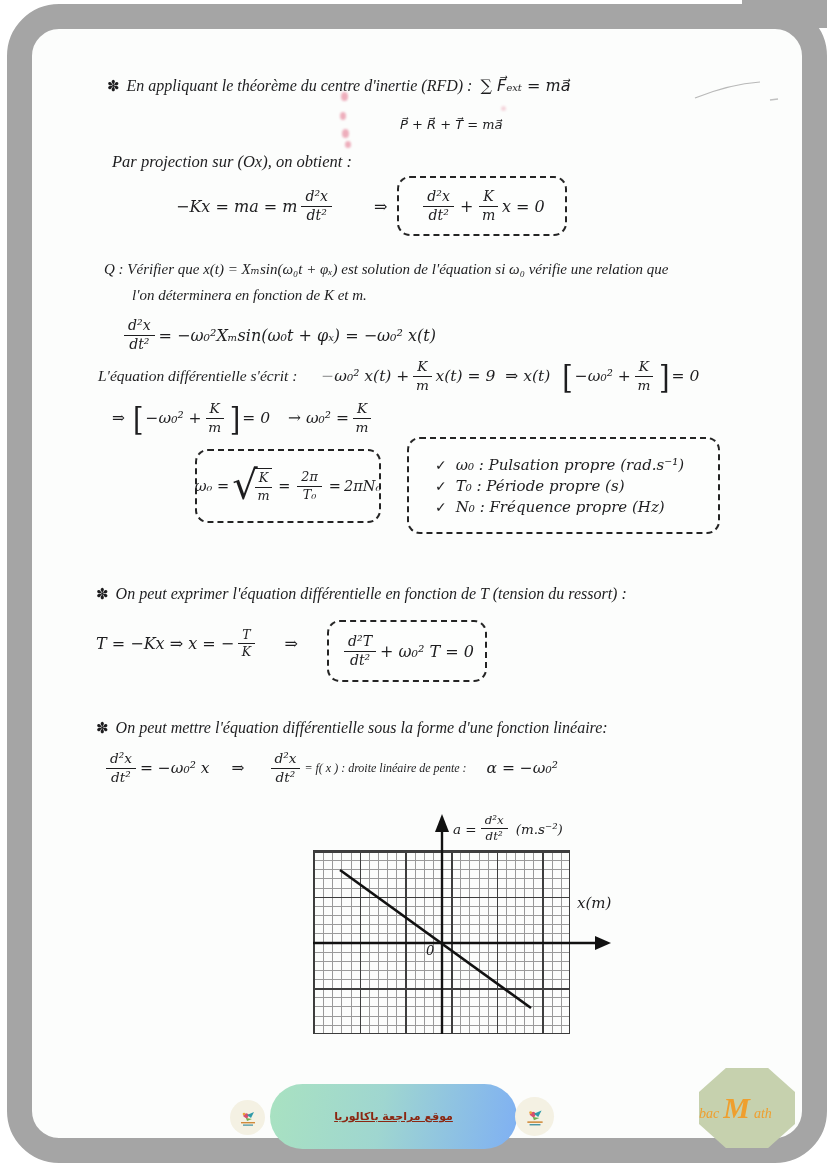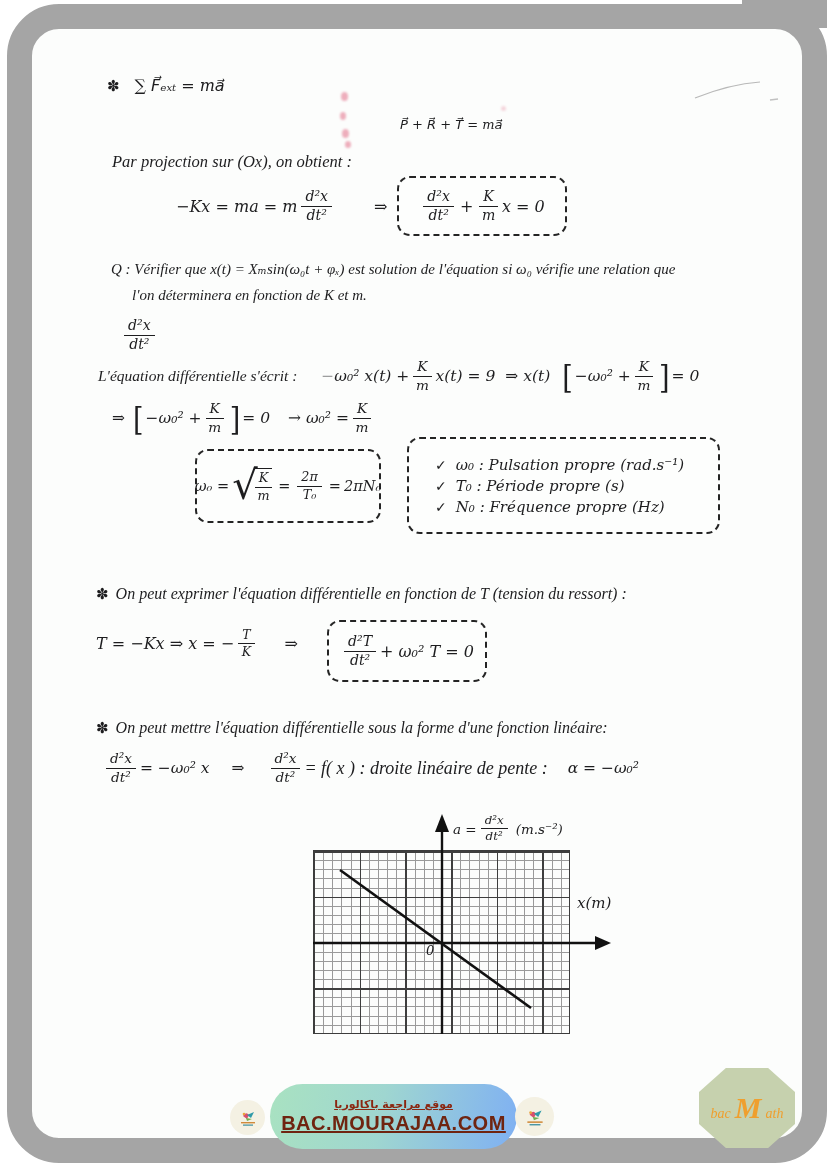--- a/index.html
+++ b/index.html
@@ -54,21 +54,21 @@
           display:flex; flex-direction:column; align-items:center; justify-content:center; gap:1px; }
   .arabic { direction:rtl; font-family:"DejaVu Sans",sans-serif; font-weight:bold;
             font-size:11px; color:#8b2712; text-decoration:underline;text-align:right; }
   .siteurl { font-family:"Liberation Sans","DejaVu Sans",sans-serif; font-weight:bold;
              font-size:20px; color:#6f2410; text-decoration:underline; letter-spacing:0.5px; cursor:pointer; }
   .badge { position:absolute; border-radius:50%; background:#f4f1e3;
            display:flex; align-items:center; justify-content:center; }
   .octagon { position:absolute; left:699px; top:1068px; width:96px; height:80px;
              background:#c6d1ae;
              clip-path:polygon(28% 0,72% 0,100% 30%,100% 70%,72% 100%,28% 100%,0 70%,0 30%);
-             display:flex; align-items:center; justify-content:center; }
+             display:flex; align-items:center; justify-content:flex-start; }
   .logotext { color:#ef9f2e; font-style:italic; white-space:nowrap; }
   .logotext .bigM { font-size:30px; font-weight:bold; }
   .logotext .small { font-size:14px; }
 
   .pinkdot { position:absolute; background:rgba(226,110,135,0.55); border-radius:50%; filter:blur(1px); }
   .faint { opacity:0.45; }
 </style>
 </head>
 <body>
 
@@ -80,20 +80,21 @@
 <div class="pinkdot" style="left:342px;top:129px;width:7px;height:9px;"></div>
 <div class="pinkdot" style="left:345px;top:141px;width:6px;height:7px;"></div>
 <div class="pinkdot" style="left:501px;top:106px;width:5px;height:5px;opacity:.5;"></div>
 <svg class="abs" style="left:690px;top:70px;" width="110" height="40">
   <path d="M5 28 Q 40 14 70 12" stroke="#8a8a8a" stroke-width="1.2" fill="none" opacity="0.6"></path>
   <path d="M80 30 l 8 -1" stroke="#9a9a9a" stroke-width="1.5" fill="none" opacity="0.6"></path>
 </svg>
 
 <div class="abs prose mrow" style="left:107px;top:76px;">
   <span class="bullet">✽</span>
+  <span>En appliquant le théorème du centre d'inertie  (RFD) :</span>
   <span class="math" style="margin-left:8px;">∑ F⃗ₑₓₜ = ma⃗</span>
 </div>
 
 <div class="abs math" style="left:400px;top:117px;font-size:13px;">P⃗ + R⃗ + T⃗ = ma⃗</div>
 
 <div class="abs prose" style="left:112px;top:152px;font-size:16.5px;">Par projection sur (Ox), on obtient :</div>
 
 <div class="abs math mrow" style="left:176px;top:180px;height:52px;font-size:16px;">
   <span>−Kx = ma = m</span>
   <span class="frac">
@@ -109,28 +110,29 @@
     <span class="den">dt²</span>
   </span>
   <span style="margin:0 2px;">+</span>
   <span class="frac">
     <span class="num">K</span>
     <span class="den">m</span>
   </span>
   <span>x = 0</span>
 </div>
 
-<div class="abs prose" style="left:111px;top:260px;font-size:15px;">Q : Vérifier que x(t) = Xₘsin(ω₀t +  φₓ) est solution de l'équation si ω₀  vérifie une relation que</div>
+<div class="abs prose" style="left:104px;top:260px;font-size:15px;">Q : Vérifier que x(t) = Xₘsin(ω₀t +  φₓ) est solution de l'équation si ω₀  vérifie une relation que</div>
 <div class="abs prose" style="left:132px;top:287px;font-size:15px;">l'on déterminera en fonction de K et m.</div>
 
 <div class="abs math mrow" style="left:120px;top:312px;height:46px;font-size:16px;">
   <span class="frac">
     <span class="num">d²x</span>
     <span class="den">dt²</span>
   </span>
+  <span>= −ω₀²Xₘsin(ω₀t + φₓ) = −ω₀² x(t)</span>
 </div>
 
 <div class="abs mrow" style="left:98px;top:353px;height:46px;">
   <span class="prose" style="font-size:15.5px;margin-right:24px;">L'équation différentielle s'écrit :</span>
   <span class="math mrow" style="font-size:15.5px;">
     <span class="faint">−</span>
     <span>ω₀² x(t)  +</span>
     <span class="frac">
       <span class="num">K</span>
       <span class="den">m</span>
@@ -230,21 +232,21 @@
       <span class="num">d²x</span>
       <span class="den">dt²</span>
     </span>
     <span>=  −ω₀² x</span>
     <span style="margin:0 22px;">⇒</span>
     <span class="frac">
       <span class="num">d²x</span>
       <span class="den">dt²</span>
     </span>
   </span>
-  <span class="prose" style="font-size:18px;font-style:italic;">= f( x )  : droite linéaire de pente :</span>
+  <span class="prose" style="font-size:12px;font-style:italic;">= f( x )  : droite linéaire de pente :</span>
   <span class="math" style="font-size:15.5px;margin-left:20px;">α = −ω₀²</span>
 </div>
 
 <div class="graph">
   <div class="grid"></div>
   <svg width="335" height="240">
     <line x1="139" y1="224" x2="139" y2="18" stroke="#111" stroke-width="2.4"></line>
     <polygon points="132,22 146,22 139,4" fill="#111"></polygon>
     <line x1="10" y1="133" x2="296" y2="133" stroke="#111" stroke-width="2.4"></line>
     <polygon points="292,126 292,140 308,133" fill="#111"></polygon>
@@ -257,21 +259,20 @@
       <span class="den">dt²</span>
     </span>
     <span style="margin-left:4px;">(m.s⁻²)</span>
   </div>
   <div class="glabel math" style="left:274px;top:84px;font-size:15px;">x(m)</div>
   <div class="glabel math" style="left:123px;top:133px;font-size:13px;">0</div>
 </div>
 
 <div class="pill">
   <span class="arabic">موقع مراجعة  باكالوريا</span>
-  <span class="siteurl">BAC.MOURAJAA.COM</span>
 </div>
 
 <div class="badge" style="left:230px;top:1100px;width:35px;height:35px;">
   <svg width="22" height="22" viewBox="0 0 22 22">
     <path d="M6 9 Q9 4 12 8 L10 12 Z" fill="#d84f6e"></path>
     <path d="M10 8 L17 5 L14 11 Z" fill="#2e9aa8"></path>
     <path d="M9 11 L15 12 L10 14 Z" fill="#6fae4f"></path>
     <circle cx="7" cy="7" r="1.3" fill="#e8a33c"></circle>
     <rect x="4" y="15" width="14" height="1.4" fill="#d18a3a"></rect>
     <rect x="6" y="17.5" width="10" height="1.2" fill="#3e8f9e"></rect>

